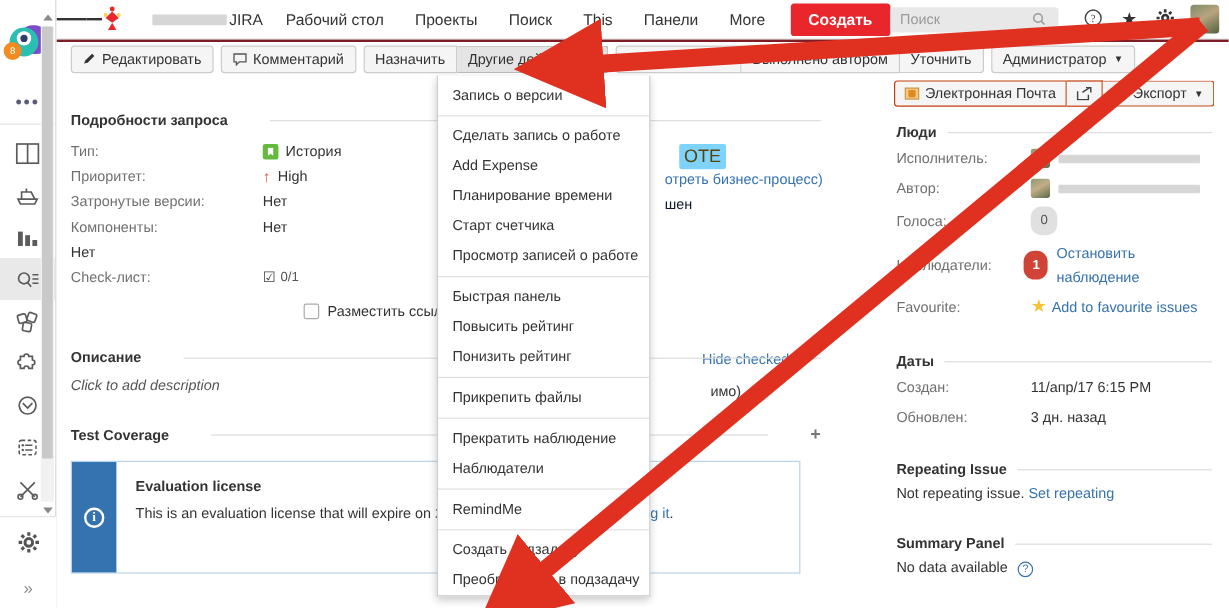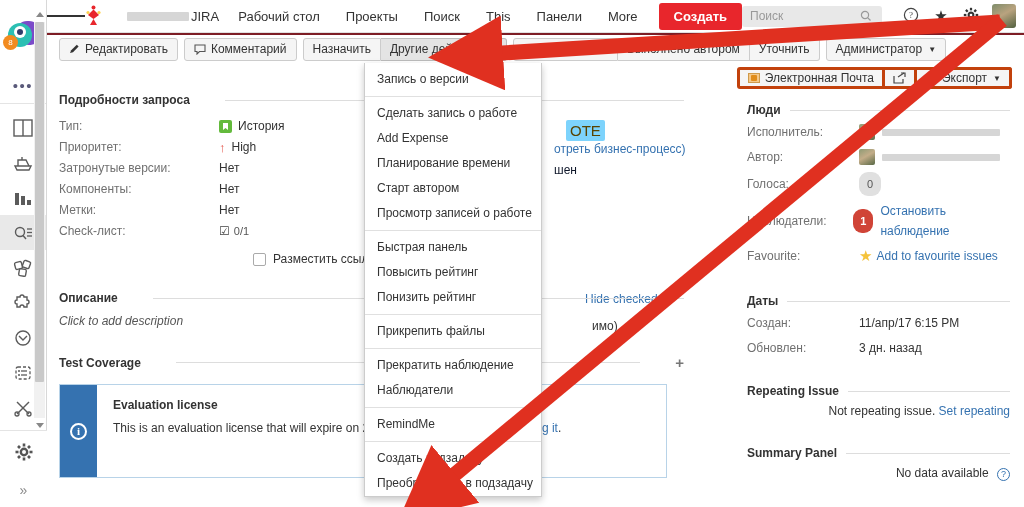--- a/index.html
+++ b/index.html
@@ -116,21 +116,21 @@
   .tb .ca { margin-left:6px; font-size:8px; }
   .tb .ic { margin-right:5px; display:inline-flex; }
 
   
   #page { position:absolute; left:47px; top:63px; right:0; bottom:0; background:#fff; }
 
   .export-row {
     position:absolute; right:12px; top:4px; display:flex; align-items:center;
   }
   .eb {
-    height:22px; border:3px solid #c2410c; background:#f5f5f5;
+    height:22px; border:1px solid #c2410c; background:#f5f5f5;
     display:flex; align-items:center; padding:0 8px; font-size:12px; color:#333;
   }
   .eb.a { border-radius:3px 0 0 3px; }
   .eb.b { border-left:0; }
   .eb.c { border-radius:0 3px 3px 0; border-left:0; }
   .mail-ic { width:12px;height:10px;background:#f5c98a;border:1px solid #cf9a4b;
     margin-right:5px; display:inline-block; position:relative; }
   .mail-ic:after{content:"";position:absolute;left:2px;top:1px;width:6px;height:6px;
     background:#e08c1a; border-radius:1px;}
 
@@ -204,21 +204,21 @@
   .r-row .redact { width:118px; height:7px; }
   .pill { background:#e0e0e0; color:#555; border-radius:9px; padding:2px 8px; font-size:11px; }
   .pill.red { background:#d04437; color:#fff; padding:2px 7px; font-weight:bold; }
   .r-link { color:#3572b0; margin-left:7px; }
   .star-ic { color:#f5c33b; font-size:15px; margin-right:4px; position:relative; }
   .qm {
     display:inline-flex; align-items:center; justify-content:center;
     width:13px;height:13px;border:1px solid #3572b0;border-radius:50%;
     color:#3572b0;font-size:9px; margin-left:5px;
   }
-  .r-txt { font-size:12px; color:#333; margin-top:6px;text-align:right; }
+  .r-txt { font-size:12px; color:#333; margin-top:6px; }
 
   
   #dropdown {
     position:absolute; left:364px; top:63px; width:178px;
     background:#fff; border:1px solid #ccc; border-top:0;
     box-shadow:0 3px 7px rgba(0,0,0,.22);
     z-index:50; padding:4px 0 0 0;
   }
   .mi {
     font-size:12px; color:#333; padding:5px 12px; line-height:15px; white-space:nowrap;
@@ -519,21 +519,20 @@
             <span>Нет</span>
           </div>
       </div>
       <div class="frow">
         <div class="lbl">Компоненты:</div>
         <div class="val">
             <span>Нет</span>
           </div>
       </div>
       <div class="frow">
-        <div class="lbl">Метки:</div>
         <div class="val">
             <span>Нет</span>
           </div>
       </div>
       <div class="frow">
         <div class="lbl">Check-лист:</div>
         <div class="val">
           <span class="chk-ic">☑</span>
           <span style="font-size:11px;color:#555">0/1</span>
         </div>
@@ -658,21 +657,21 @@
 
   </div>
 </div>
 
 <div id="dropdown">
   <div class="mi">Запись о версии</div>
   <div class="msep"></div>
   <div class="mi">Сделать запись о работе</div>
   <div class="mi">Add Expense</div>
   <div class="mi">Планирование времени</div>
-  <div class="mi">Старт автором</div>
+  <div class="mi">Старт счетчика</div>
   <div class="mi">Просмотр записей о работе</div>
   <div class="msep"></div>
   <div class="mi">Быстрая панель</div>
   <div class="mi">Повысить рейтинг</div>
   <div class="mi">Понизить рейтинг</div>
   <div class="msep"></div>
   <div class="mi">Прикрепить файлы</div>
   <div class="msep"></div>
   <div class="mi">Прекратить наблюдение</div>
   <div class="mi">Наблюдатели</div>

